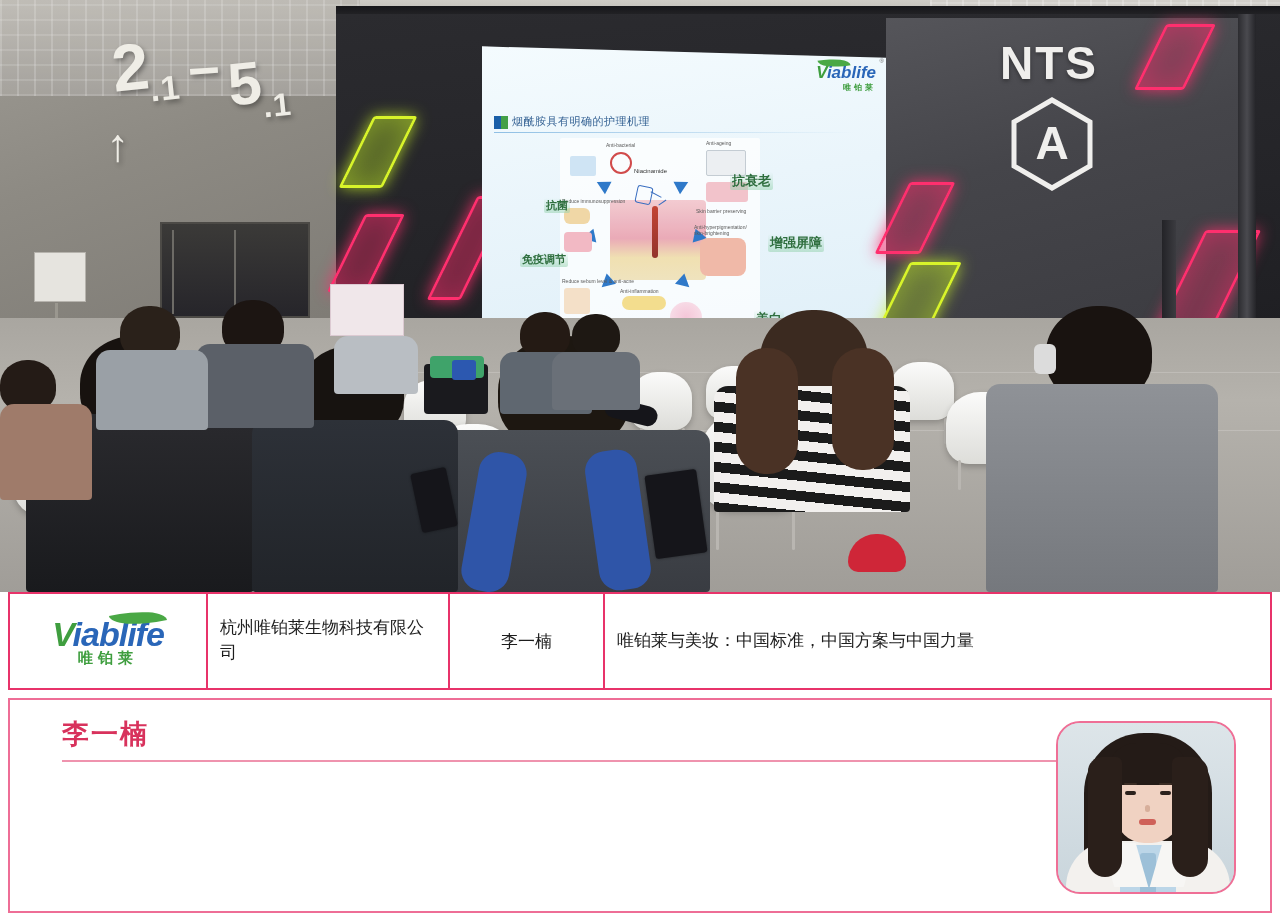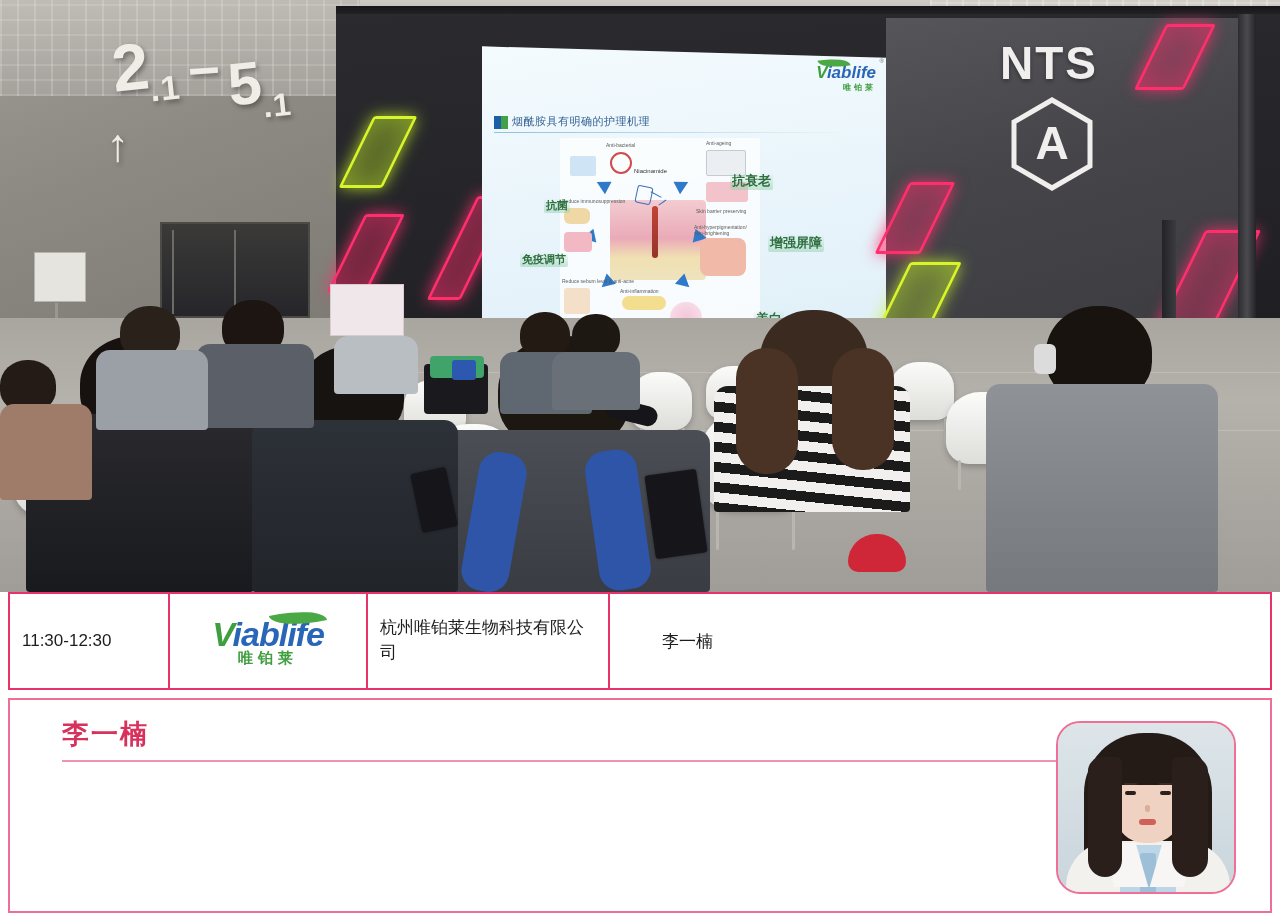--- a/index.html
+++ b/index.html
@@ -420,32 +420,32 @@
 
     <div style="position:absolute;left:424px;top:364px;width:64px;height:50px;background:#1a1a1e;border-radius:4px;"></div>
     <div style="position:absolute;left:430px;top:356px;width:54px;height:22px;background:#3fa36a;border-radius:4px;"></div>
     <div style="position:absolute;left:452px;top:360px;width:24px;height:20px;background:#2c58b0;border-radius:3px;"></div>
     <div style="position:absolute;left:848px;top:534px;width:58px;height:38px;background:#cf2638;border-radius:28px 28px 10px 10px;"></div>
     <div style="position:absolute;left:330px;top:284px;width:74px;height:52px;background:#f0e7ea;border:1px solid #dccad2;"></div>
 
   </div>
 
   <div class="table">
-    <div class="cell c-time">11:30-12:30</div>
 
     <div class="cell c-logo">
       <div class="logo-cell-inner">
         <div class="lg-leaf"></div>
         <div class="lg-main"><span class="lg-v">V</span><span>iablife</span></div>
         <div class="lg-cn">唯铂莱</div>
       </div>
     </div>
 
     <div class="cell c-company">杭州唯铂莱生物科技有限公司</div>
     <div class="cell c-speaker">李一楠</div>
+    <div class="cell c-topic">唯铂莱与美妆：中国标准，中国方案与中国力量</div>
   </div>
 
   <div class="bio">
     <div class="bio-name">李一楠</div>
     <div class="bio-rule"></div>
 
     <div class="portrait">
       <div class="pr-bg"></div>
       <div class="pr-hair-back"></div>
       <div class="pr-shoulders"></div>

